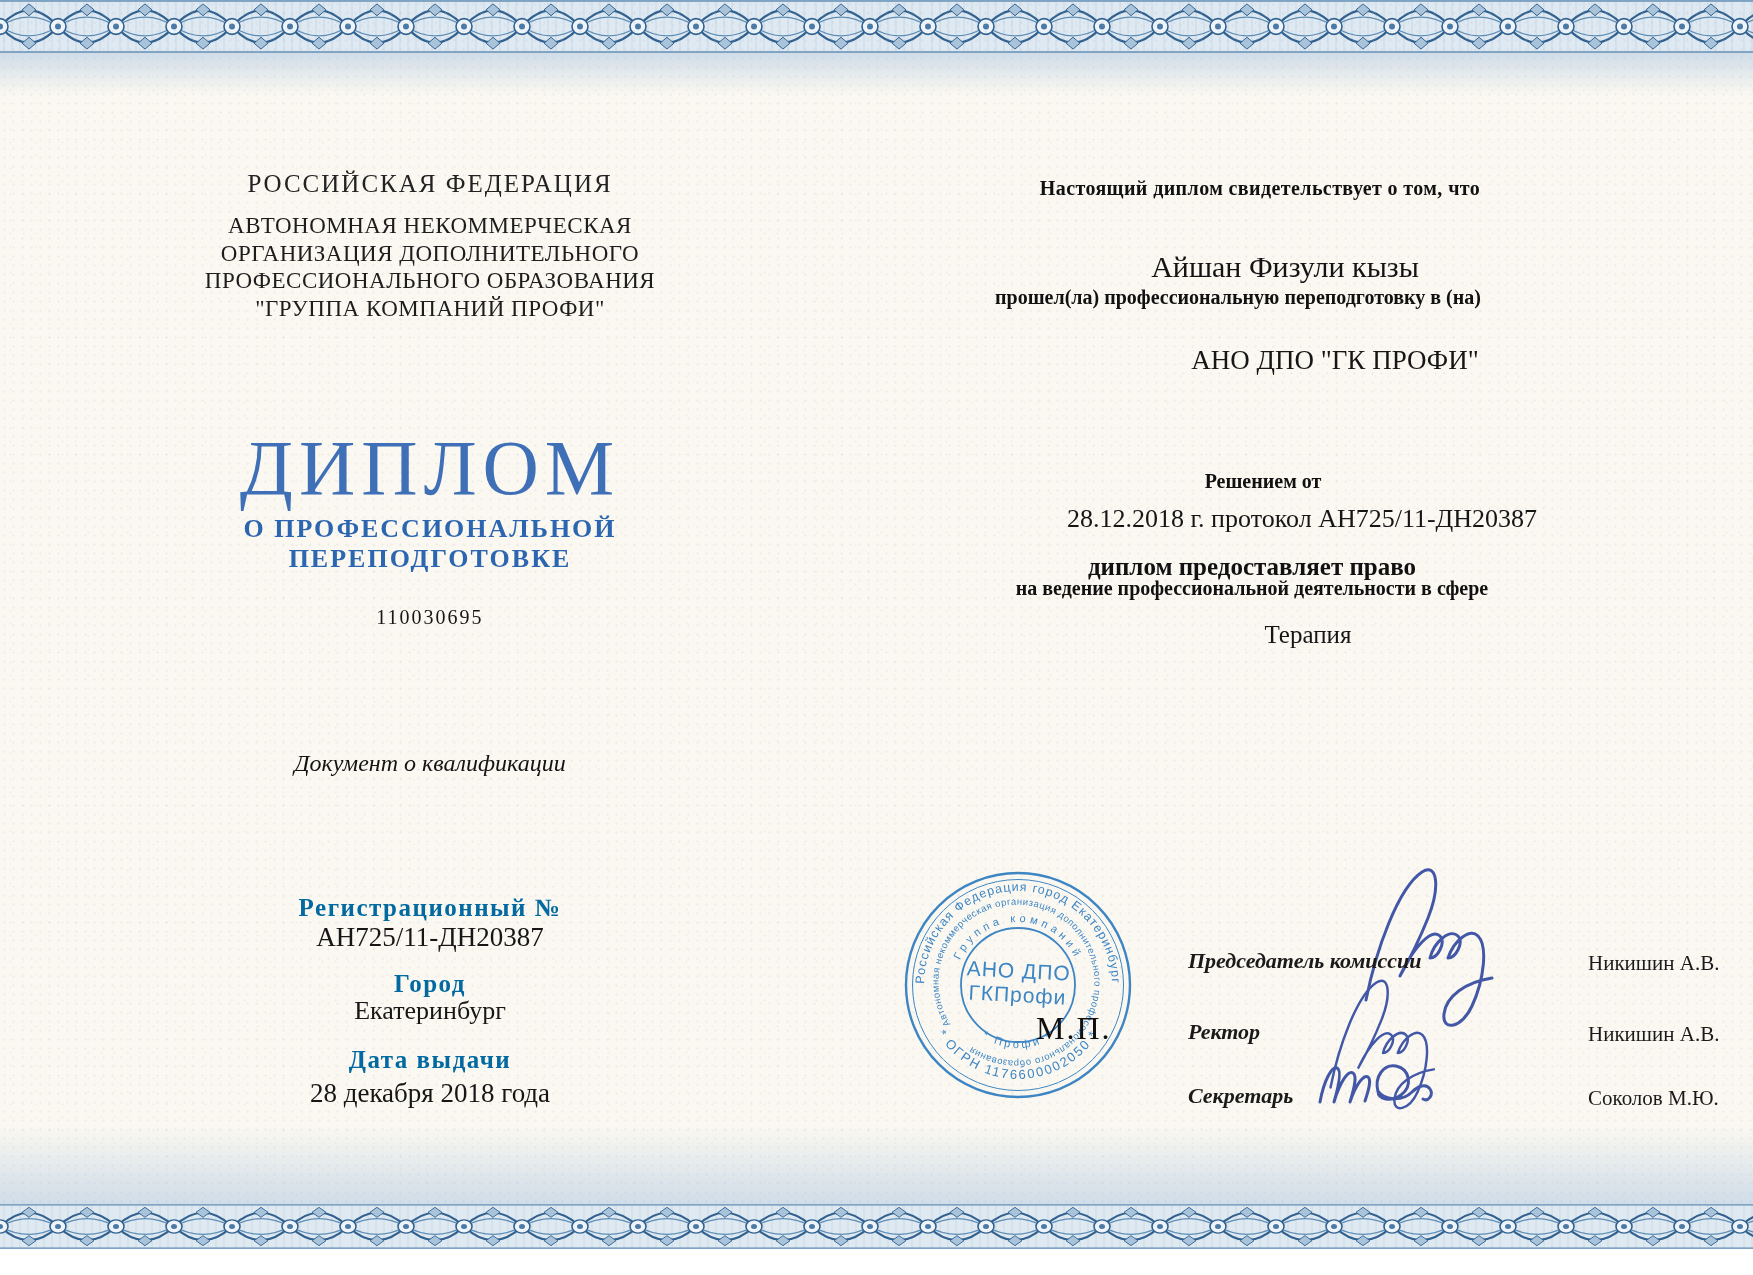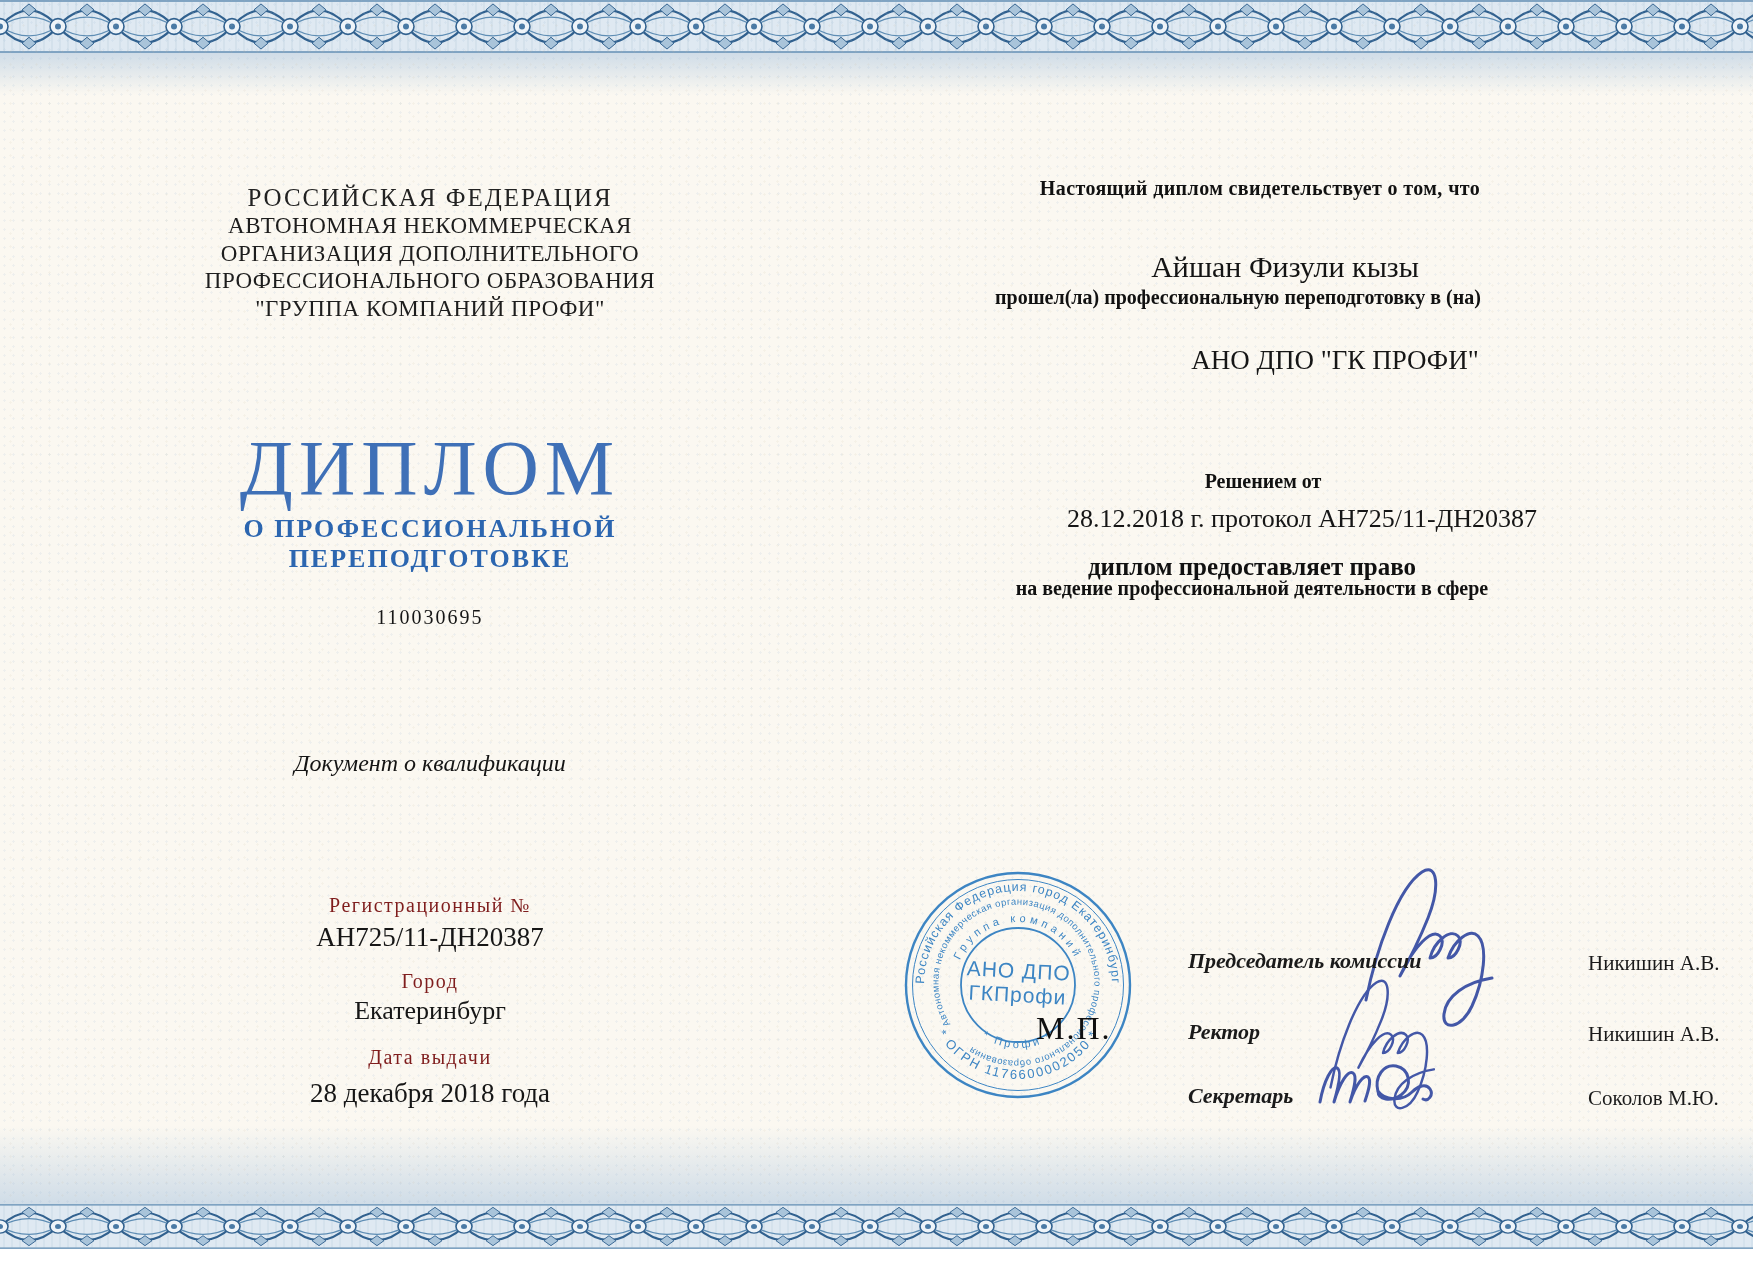--- a/index.html
+++ b/index.html
@@ -20,27 +20,27 @@
       radial-gradient(rgba(205,185,155,.10) 1px, transparent 1.2px);
     background-size:9px 9px,13px 13px;background-position:0 0,4px 6px;
   }
   .fade-top{left:0;top:53px;width:1753px;height:42px;
     background:linear-gradient(180deg,rgba(172,198,224,.55),rgba(172,198,224,0));}
   .fade-bottom{left:0;top:1126px;width:1753px;height:78px;
     background:linear-gradient(0deg,rgba(172,198,224,.55),rgba(172,198,224,0));}
   .white-strip{left:0;top:1249px;width:1753px;height:26px;background:#ffffff;}
   .band{left:0;display:block;}
   
-  .country{top:184px;font-size:25px;letter-spacing:2px;color:#222;}
+  .country{top:170px;font-size:25px;letter-spacing:2px;color:#222;}
   .org{top:212px;font-size:23px;line-height:27.5px;letter-spacing:.5px;color:#1d1d1d;}
   .dip-title{top:423px;font-size:78px;letter-spacing:6px;color:#3f70b7;font-weight:500;}
   .dip-sub{top:514px;font-size:26px;line-height:30px;font-weight:bold;letter-spacing:2px;color:#2c66b0;}
   .dip-num{top:606px;font-size:20px;letter-spacing:2px;color:#161616;}
   .kval{top:750px;font-size:24px;font-weight:normal;font-style:italic;color:#141414;}
-  .lbl{font-size:20px;font-weight:normal;letter-spacing:1.5px;color:#7f1d1d;}
+  .lbl{font-size:25px;font-weight:bold;letter-spacing:1.5px;color:#0369a1;}
   .val{font-size:27px;color:#161616;}
   .reg-label{top:894px;}
   .reg-number{top:922px;}
   .city-label{top:970px;}
   .city{top:996px;font-size:26px;}
   .date-label{top:1046px;}
   .date{top:1078px;}
   
   .intro{top:177px;font-size:20px;font-weight:bold;letter-spacing:.4px;color:#111;}
   .surname{top:207px;font-size:30px;transform:translateX(25px);color:#141414;}
@@ -124,20 +124,21 @@
   <div class="abs ctr col-l val date">28 декабря 2018 года</div>
 
   <div class="abs ctr col-r intro">Настоящий диплом свидетельствует о том, что</div>
   <div class="abs ctr col-r gname">Айшан Физули кызы</div>
   <div class="abs ctr col-r completed">прошел(ла) профессиональную переподготовку в (на)</div>
   <div class="abs ctr col-r institution">АНО ДПО "ГК ПРОФИ"</div>
   <div class="abs ctr col-r dec-label">Решением от</div>
   <div class="abs ctr col-r decision">28.12.2018 г. протокол АН725/11-ДН20387</div>
   <div class="abs ctr col-r grants1">диплом предоставляет право</div>
   <div class="abs ctr col-r grants2">на ведение профессиональной деятельности в сфере</div>
+  <div class="abs ctr col-r field">Терапия</div>
 
   <svg class="abs stamp-svg" width="270" height="270" viewBox="0 0 270 270">
     <g stroke="#2d7cc0" fill="none">
       <circle cx="135" cy="135" r="112" stroke-width="2.4"></circle>
       <circle cx="135" cy="135" r="105.5" stroke-width="1"></circle>
       <circle cx="135" cy="135" r="57" stroke-width="1.8"></circle>
     </g>
     <defs>
       <path id="tp-out-top" d="M41,135 A94,94 0 1 1 229,135"></path>
       <path id="tp-out-bot" d="M41,135 A94,94 0 0 0 229,135"></path>

